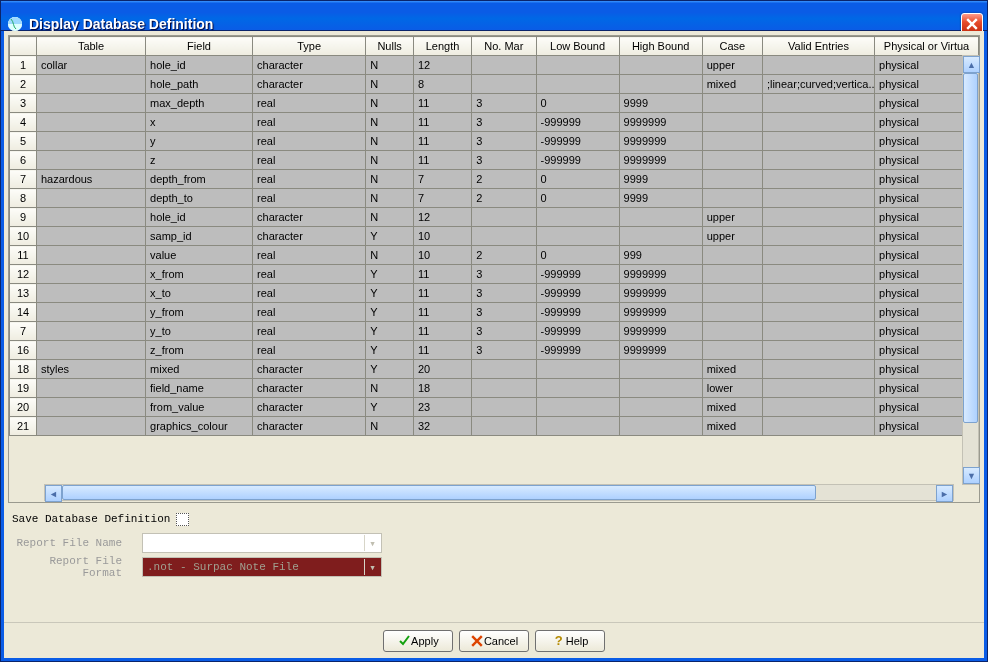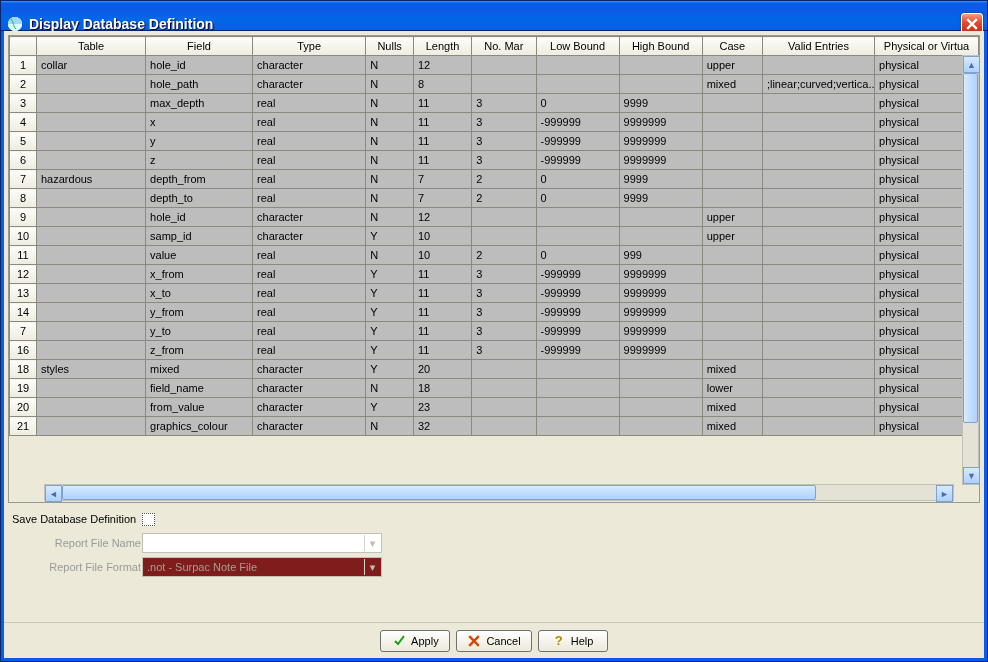--- a/index.html
+++ b/index.html
@@ -142,31 +142,32 @@
     border-radius:2px;
   }
   .hscroll .track{flex:1;}
 
   
   .lower {
     padding: 6px 8px 4px 8px;
     flex:1;
     display:flex;
     flex-direction:column;
+    font-family:Liberation Mono, monospace;
   }
   .form-row {
     display:flex;
     align-items:center;
     margin-bottom:4px;
     height:20px;
   }
   .form-row label {
     width: 130px;
     text-align:right;
-    padding-right:1px;
+    padding-right:20px;
     color:#000;
   }
   .form-row.disabled label { color:#9a9a9a; }
   .checkbox-box {
     width:13px;height:13px;
     background:#fff;
     border:1px dotted #555;
   }
   .combo {
     width:240px; height:20px;
@@ -193,21 +194,20 @@
     justify-content:center;
     align-items:center;
     gap:6px;
     border-top:1px solid #c9c7ba;
   }
   .btn {
     min-width:70px;
     height:22px;
     padding:0 10px;
     display:flex;align-items:center;justify-content:center;
-    gap:5px;
     background:linear-gradient(to bottom,#fff,#ece9d8);
     border:1px solid #707070;
     border-radius:3px;
     font-size:11px;
     color:#000;
     box-shadow: inset 0 0 1px #fff;
   }
   .btn .ico { width:14px;height:14px;display:flex;align-items:center;justify-content:center; }
 
   

